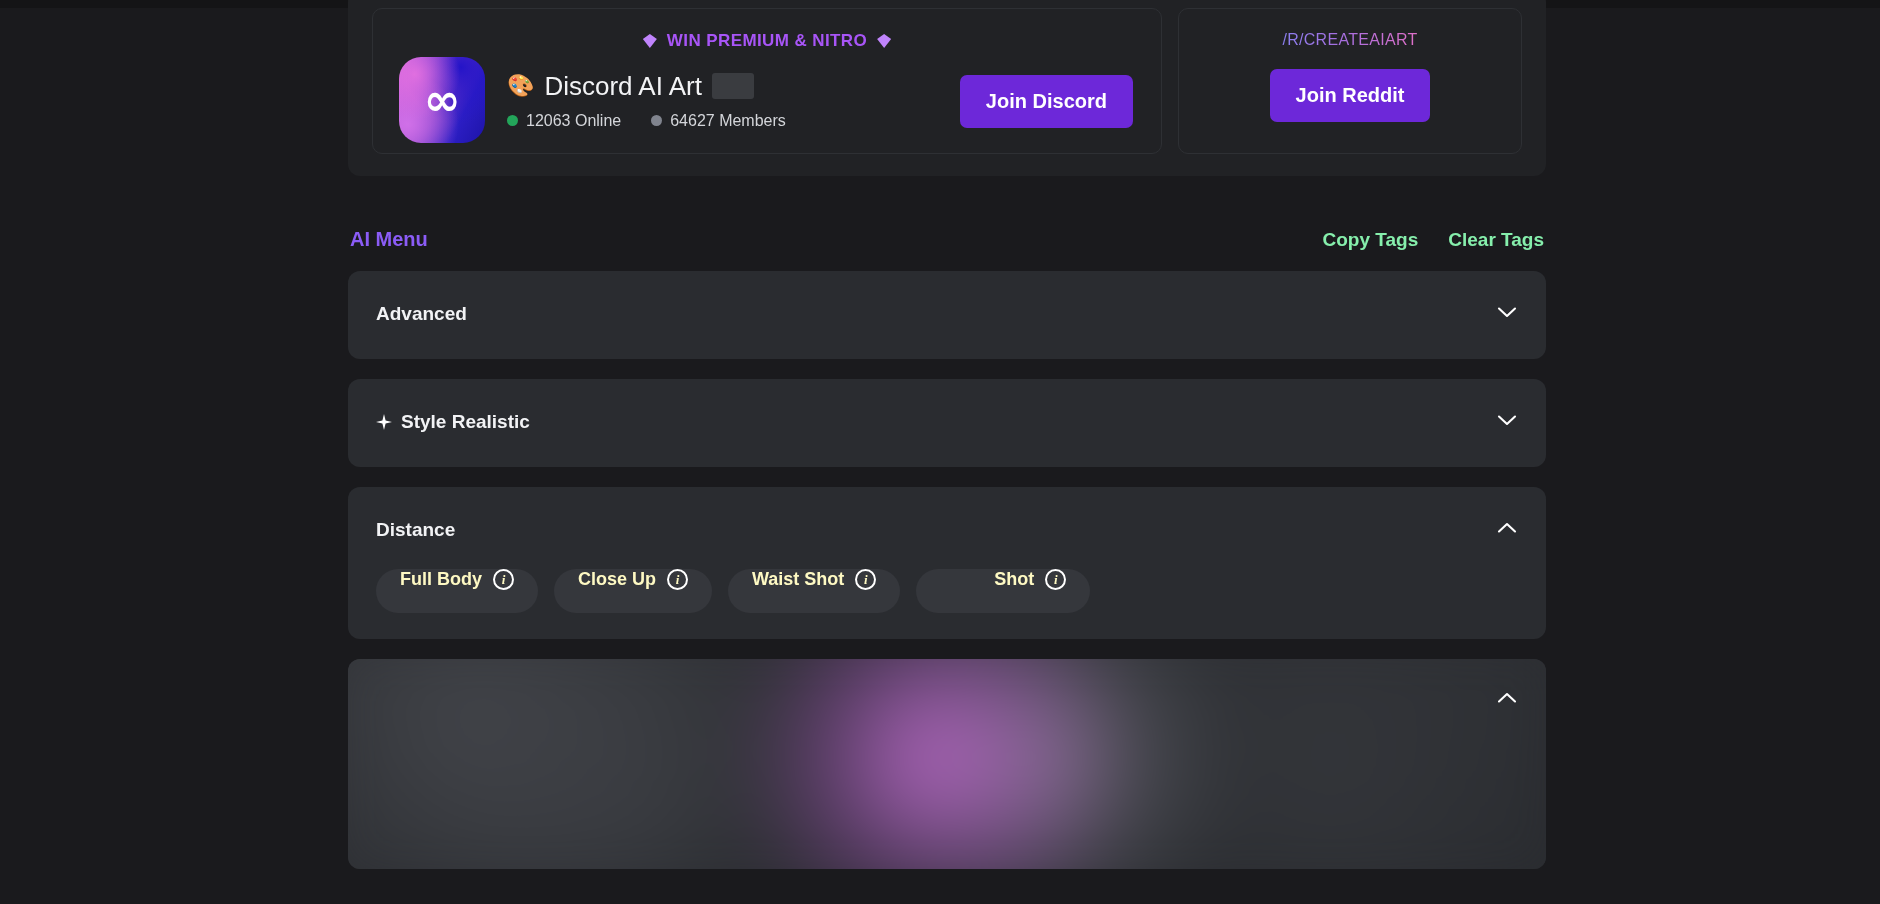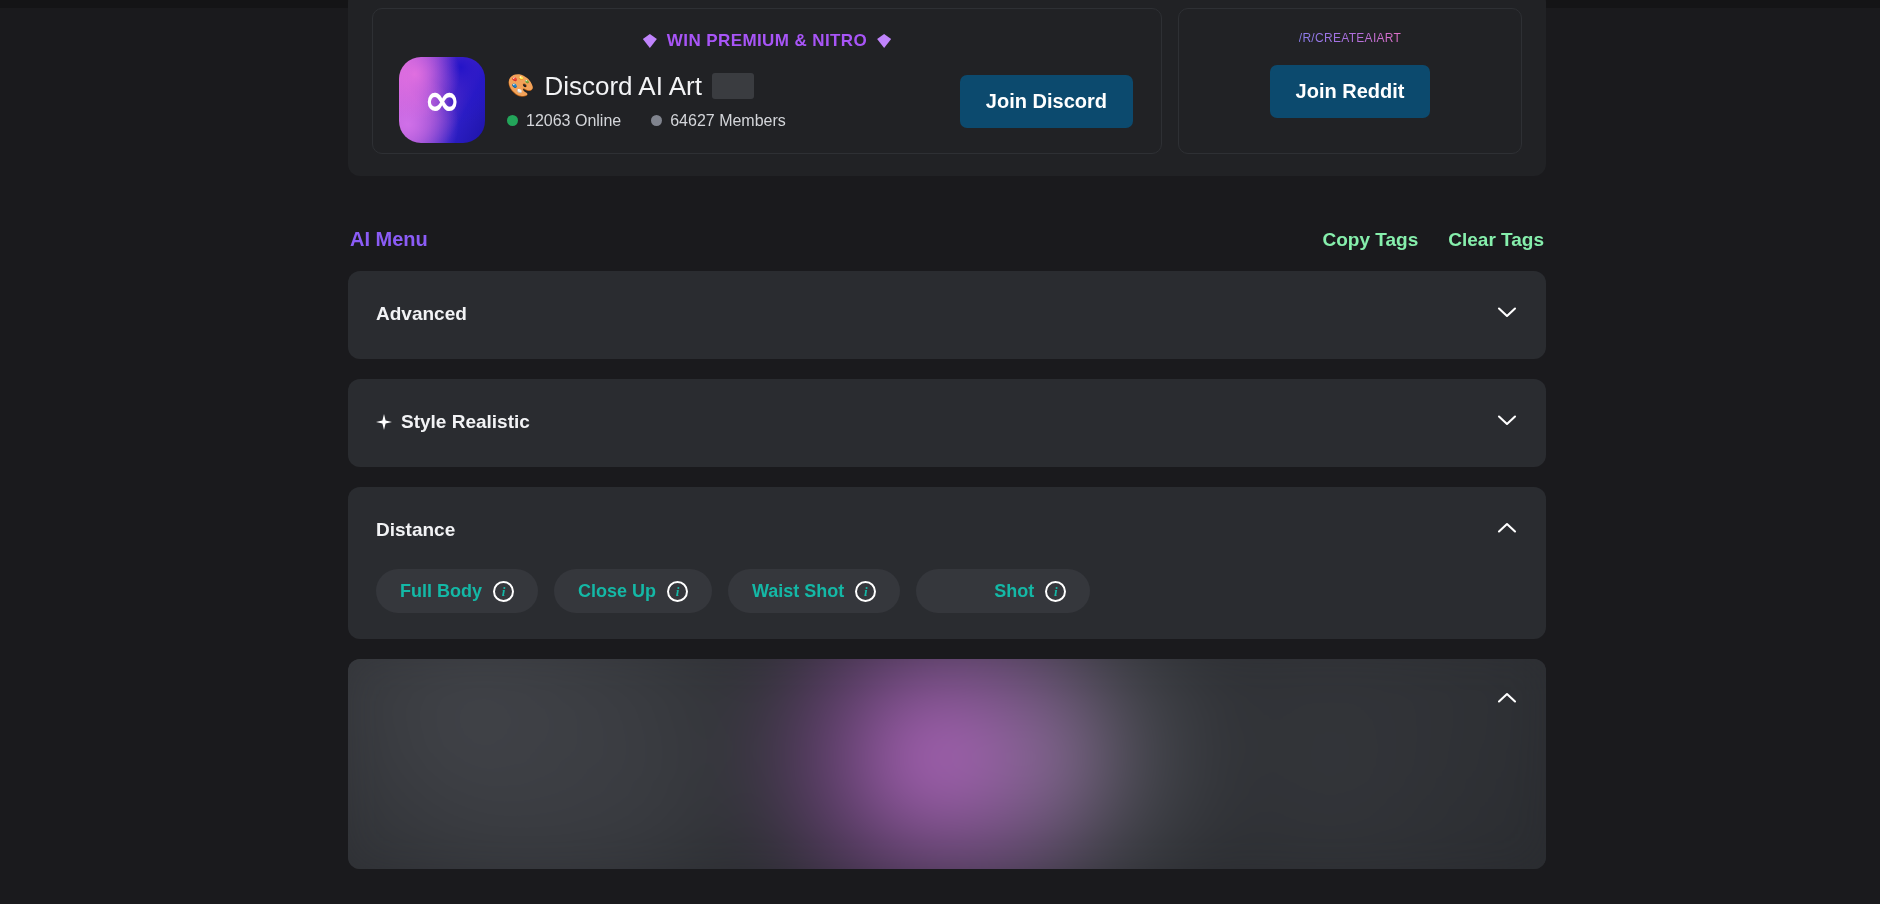--- a/index.html
+++ b/index.html
@@ -145,39 +145,39 @@
     margin-top: 10px;
     font-size: 16px;
     color: #d4d6da;
   }
   .stat { display: flex; align-items: center; gap: 8px; }
   .dot { width: 11px; height: 11px; border-radius: 50%; }
   .dot.online { background: #23a55a; }
   .dot.members { background: #80848e; }
 
   .btn-green {
-    background: #0c4a6e;
+    background: #6d28d9;
     color: #ffffff;
     border: none;
     border-radius: 7px;
     font-size: 20px;
     font-weight: 700;
     font-family: "Liberation Sans", sans-serif;
     padding: 15px 26px;
     cursor: pointer;
     white-space: nowrap;
   }
   .promo-left .btn-green {
     position: absolute;
     right: 28px;
     top: 66px;
   }
 
   .promo-sub {
-    font-size: 12px;
+    font-size: 16px;
     letter-spacing: .3px;
     font-weight: 500;
     background: linear-gradient(90deg, #8b7ff0 0%, #a86fe0 45%, #e070c8 100%);
     -webkit-background-clip: text;
     background-clip: text;
     color: transparent;
   }
   .promo-right .btn-green { margin-top: 20px; }
 
   
@@ -243,24 +243,24 @@
   .chips {
     display: flex;
     gap: 16px;
     margin-top: 22px;
   }
   .chip {
     background: #35373c;
     border-radius: 22px;
     height: 44px;
     display: inline-flex;
-    align-items: center;
+    align-items: flex-start;
     gap: 11px;
     padding: 0 24px;
-    color: #14b8a6;
+    color: #fef9c3;
     font-size: 18px;
     font-weight: 700;
     cursor: pointer;
     white-space: nowrap;
     overflow: hidden;
   }
   .chip.wide { padding-left: 78px; }
   .info-icon {
     width: 21px; height: 21px;
     border: 2px solid #ffffff;

